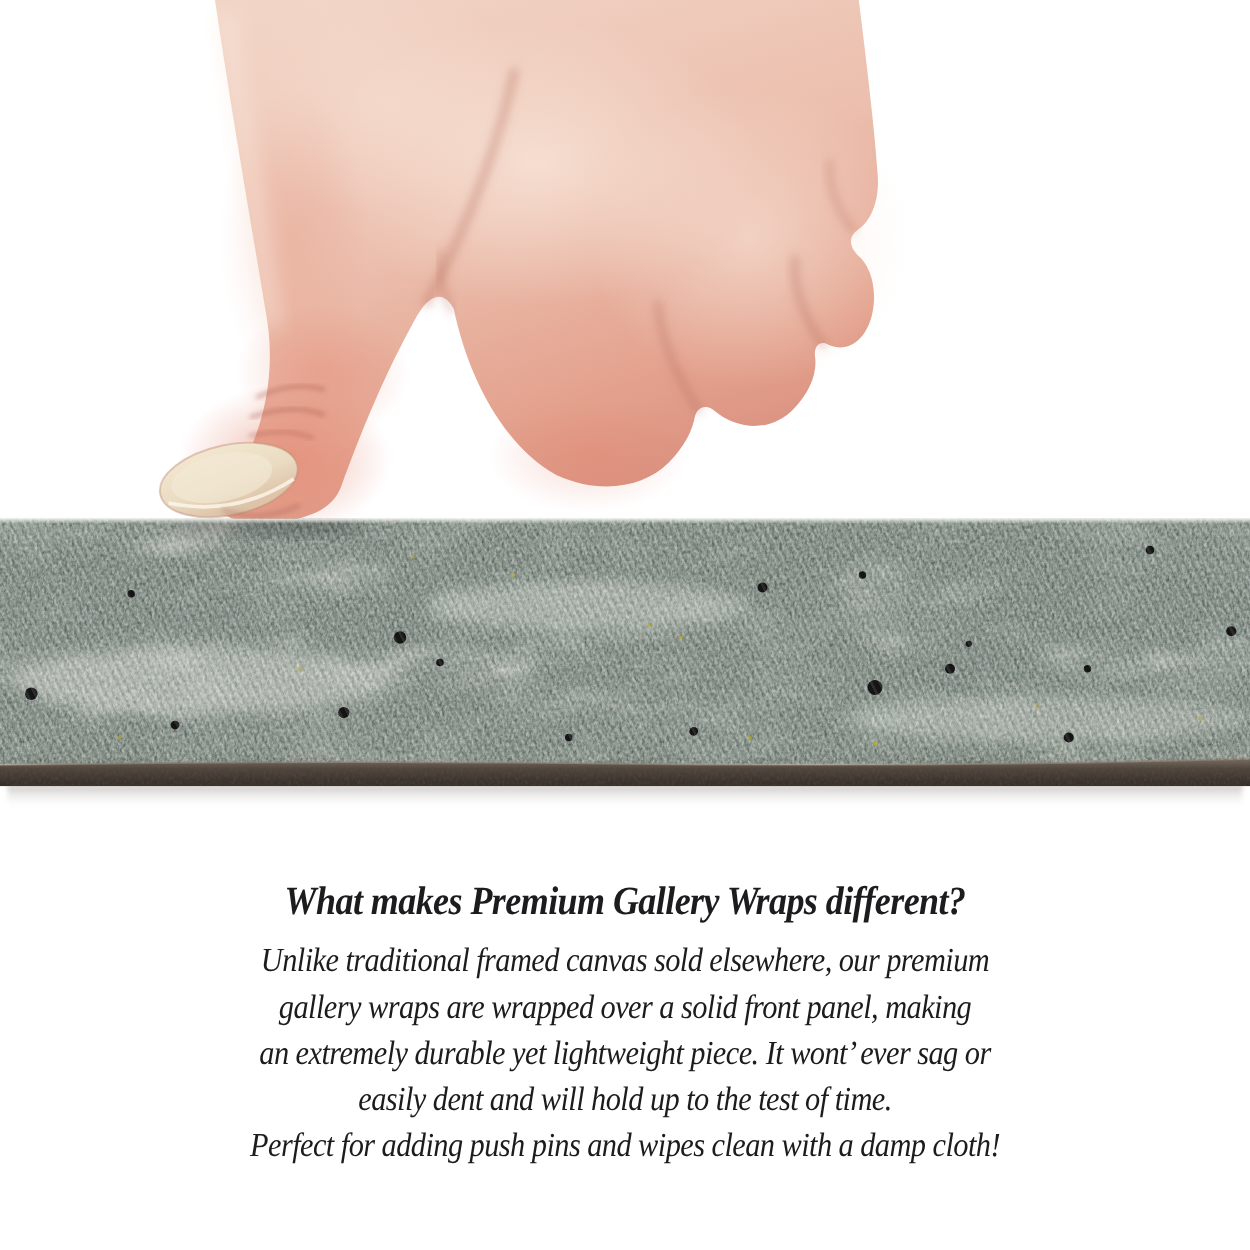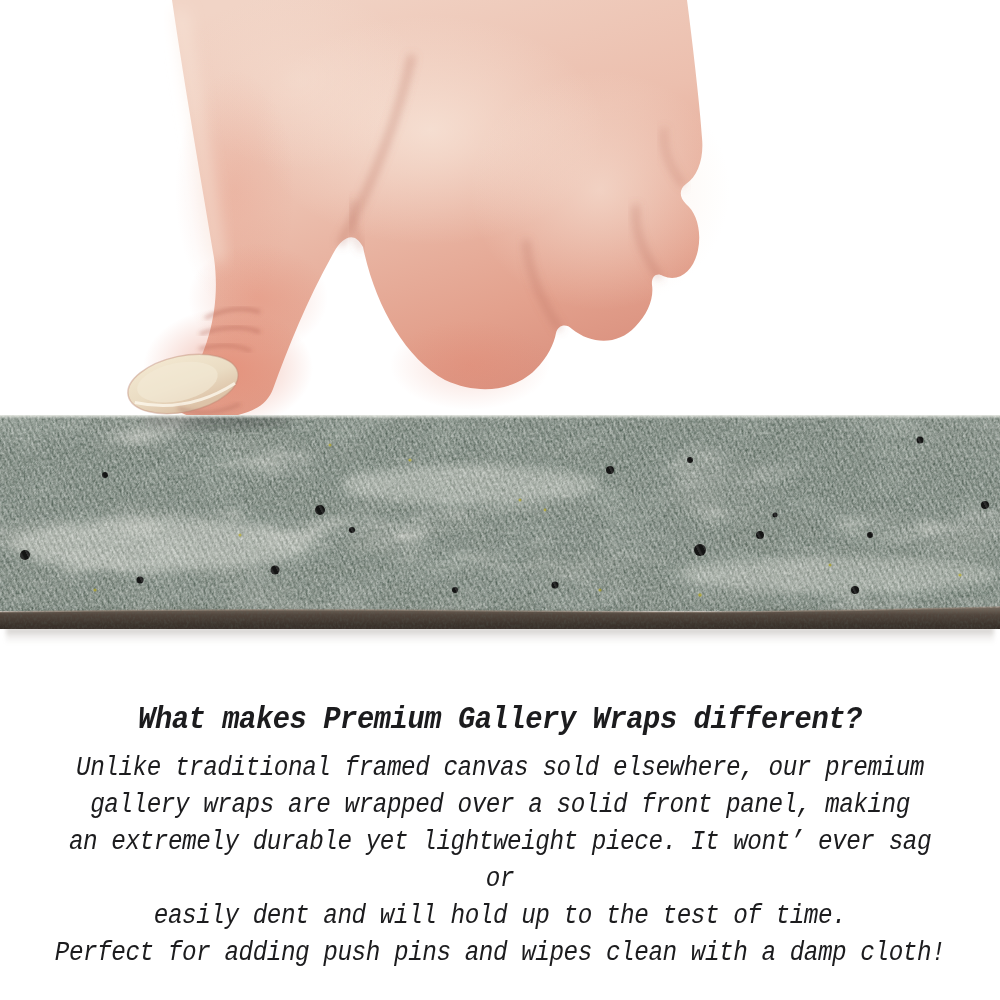--- a/index.html
+++ b/index.html
@@ -1,19 +1,19 @@
 <!DOCTYPE html>
 <html><head>
 <meta charset="utf-8">
 <style>
   html,body{margin:0;padding:0;background:#ffffff;}
   .stage{
     position:relative;width:1000px;height:1000px;margin:0 auto;
     background:#ffffff;overflow:hidden;
-    font-family:Liberation Mono, monospace;
+    font-family:Liberation Serif, serif;
   }
   
   .hand-wrap{position:absolute;left:0;top:0;width:1000px;height:420px;}
   
   .strip{position:absolute;left:0;top:415px;width:1000px;height:214px;}
   .strip svg{display:block;}
   .strip-weave{
     position:absolute;left:0;top:0;width:1000px;height:193px;
     background:
       repeating-linear-gradient(63deg,

